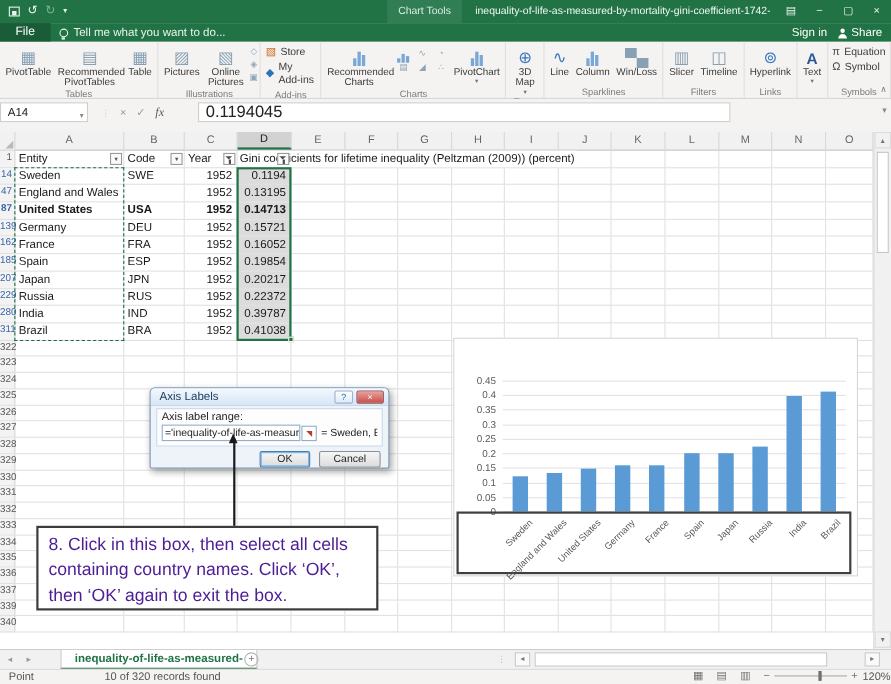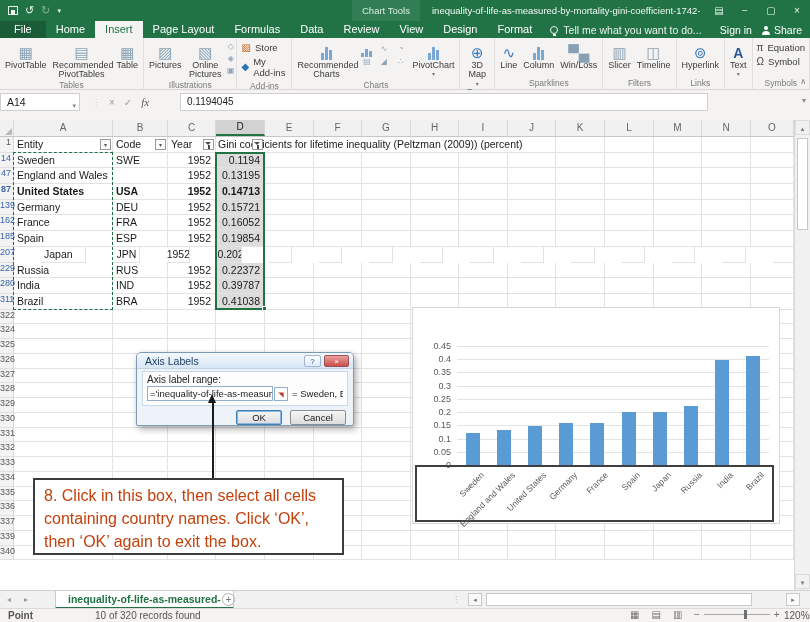--- a/index.html
+++ b/index.html
@@ -50,21 +50,21 @@
   .minicol span { font-size:8px; color:#8fa4b8; line-height:12px; text-align:center; }
   .barsicon { display:inline-flex; align-items:flex-end; gap:1px; height:15px; }
   .barsicon i { display:block; width:3px; background:#7ba7d7; }
   .collapse { position:absolute; right:4px; bottom:3px; font-size:8px; color:#777; }
   
   .fstrip { position:absolute; left:0; top:90px; width:810px; height:30px; background:#f4f3f1; }
   .namebox { position:absolute; left:0; top:3px; width:80px; height:18px; background:#fff; border:1px solid #d0cece; font-size:10.5px; color:#222; line-height:16px; padding-left:6px; }
   .namebox .dd { position:absolute; right:3px; top:4px; font-size:7px; color:#888; }
   .fbtns { position:absolute; left:84px; top:3px; height:18px; display:flex; align-items:center; gap:9px; padding-left:8px; font-size:10px; color:#9a9a9a; }
   .fx { font-family:"Liberation Serif","DejaVu Serif",serif; font-style:italic; font-size:11px; color:#5c5c5c; }
-  .fvalue { position:absolute; left:180px; top:3px; width:528px; height:18px; background:#fff; border:1px solid #d0cece; font-size:10px; color:#222; line-height:16px; padding-left:6px; }
+  .fvalue { position:absolute; left:180px; top:3px; width:484px; height:18px; background:#fff; border:1px solid #d0cece; font-size:15px; color:#222; line-height:16px; padding-left:6px; }
   .fchevron { position:absolute; right:4px; top:6px; font-size:8px; color:#888; }
   
   .sheet { position:absolute; left:0; top:120px; width:794px; height:470px; background:#fff; overflow:hidden; }
   .colheads { display:flex; height:17px; background:#f1f1f1; border-bottom:1px solid #c6c6c6; }
   .ch { border-right:1px solid #d8d8d8; font-size:10px; color:#666; text-align:center; line-height:16px; }
   .ch.corner { position:relative; background:#f1f1f1; }
   .ch.corner:after { content:""; position:absolute; right:1px; bottom:1px; border-left:7px solid transparent; border-bottom:7px solid #b9b9b9; }
   .ch.selcol { background:#d2d2d2; color:#1a1a1a; border-bottom:2px solid #217346; line-height:14px; }
   .row { display:flex; }
   .rn { width:14px; background:#f3f3f3; border-right:1px solid #d8d8d8; border-bottom:1px solid #e0e0e0; font-size:9px; color:#595959; text-align:right; padding-right:2px; }
@@ -107,32 +107,32 @@
   .dlg-inrow { display:flex; align-items:center; margin-top:1px; }
   .dlg-input { width:126px; height:15px; background:#fff; border:1px solid #93aecb; font-size:9.5px; color:#222; line-height:13px; padding-left:2px; white-space:nowrap; overflow:hidden; }
   .dlg-range { width:14px; height:14px; margin-left:1px; border:1px solid #93aecb; background:#fff; font-size:7px; color:#c0392b; text-align:center; line-height:13px; }
   .dlg-preview { flex:1; font-size:9.5px; color:#222; padding-left:4px; white-space:nowrap; overflow:hidden; }
   .dlg-btnrow { display:flex; justify-content:flex-end; gap:8px; padding:4px 7px 0; }
   .dlg-btn { width:56px; height:15px; border:1px solid #8e8e8e; border-radius:2px; background:linear-gradient(#f6f6f6,#dcdcdc); font-size:9.5px; color:#222; text-align:center; line-height:13px; }
   .dlg-btn.ok { width:46px; border-color:#3c7fb1; box-shadow:0 0 0 1px #86b7e4 inset; }
   
   .connector-line { position:absolute; left:212px; top:402px; width:1.5px; height:76px; background:#1a1a1a; z-index:30; }
   .connector-head { position:absolute; left:208px; top:394px; width:0; height:0; border-left:4.5px solid transparent; border-right:4.5px solid transparent; border-bottom:9px solid #1a1a1a; z-index:30; }
-  .callout { position:absolute; left:33px; top:478px; width:311px; height:77px; background:#fff; border:2.5px solid #3c3c3c; padding:4px 9px; font-size:16px; line-height:1.45; color:#c2410c; z-index:25; }
+  .callout { position:absolute; left:33px; top:478px; width:311px; height:77px; background:#fff; border:2.5px solid #3c3c3c; padding:4px 9px; font-size:16px; line-height:1.45; color:#4c1d95; z-index:25; }
   
   .tabstrip { position:absolute; left:0; top:590px; width:810px; height:18px; background:#f1f1f1; border-top:1px solid #cfcfcf; }
   .tnav { position:absolute; top:0; font-size:8px; color:#9a9a9a; line-height:18px; }
   .sheettab { position:absolute; left:55px; top:0; height:18px; background:#fff; border-left:1px solid #c9c9c9; border-right:1px solid #c9c9c9; border-bottom:2px solid #217346; padding:0 12px; font-size:10.5px; font-weight:bold; color:#217346; line-height:16px; }
   .newsheet { position:absolute; left:222px; top:2px; width:13px; height:13px; border:1px solid #b5b5b5; border-radius:50%; color:#777; font-size:10px; text-align:center; line-height:11px; }
   .tdots { position:absolute; left:452px; top:4px; color:#b5b5b5; font-size:8px; }
   .hscroll-arr { position:absolute; top:2px; width:14px; height:13px; background:#fafafa; border:1px solid #c9c9c9; text-align:center; font-size:7px; color:#777; line-height:12px; }
   .hthumb { position:absolute; left:486px; top:2px; width:266px; height:13px; background:#fff; border:1px solid #c9c9c9; }
   
   .statusbar { position:absolute; left:0; top:608px; width:810px; height:14px; background:#f4f3f1; border-top:1px solid #dcdad8; font-size:10px; color:#555; }
-  .sb-mode { position:absolute; left:8px; top:1px;font-weight:bold; }
+  .sb-mode { position:absolute; left:8px; top:1px; }
   .sb-records { position:absolute; left:95px; top:1px; }
   .viewicons { position:absolute; left:630px; top:0px; display:flex; gap:12px; font-size:10px; color:#707070; }
   .zoomctl { position:absolute; left:694px; top:0; display:flex; align-items:center; gap:4px; color:#707070; }
   .ztrack { width:66px; height:1.5px; background:#a9a9a9; position:relative; }
   .zthumb { position:absolute; left:40px; top:-3.5px; width:3px; height:9px; background:#707070; }
   .zval { position:absolute; left:784px; top:1px; color:#555; }
 </style>
 </head>
 <body>
 
@@ -150,31 +150,20 @@
     <div class="winbtns">
       <span>▤</span>
       <span>−</span>
       <span>▢</span>
       <span>×</span>
     </div>
   </div>
 
   <div class="tabrow">
     <span class="rtab file">File</span>
-    <span id="tabs-holder" style="display:flex">
-        <span class="rtab">Home</span>
-        <span class="rtab active">Insert</span>
-        <span class="rtab">Page Layout</span>
-        <span class="rtab">Formulas</span>
-        <span class="rtab">Data</span>
-        <span class="rtab">Review</span>
-        <span class="rtab">View</span>
-        <span class="rtab">Design</span>
-        <span class="rtab">Format</span>
-      </span>
     <span class="tellme">
       <span class="bulb"></span>
       <span>Tell me what you want to do...</span>
     </span>
     <span class="right">
       <span>Sign in</span>
       <span style="display:flex;align-items:center;gap:4px">
         <span class="person"></span>
         <span>Share</span>
       </span>
@@ -510,21 +499,21 @@
           <div class="cell" style="width: 49px;"></div>
           <div class="cell" style="width: 48px;"></div>
           <div class="cell" style="width: 49px;"></div>
           <div class="cell" style="width: 48px;"></div>
           <div class="cell" style="width: 49px;"></div>
           <div class="cell" style="width: 49px;"></div>
           <div class="cell" style="width: 48px;"></div>
           <div class="cell" style="width: 49px;"></div>
           <div class="cell" style="width: 43px;"></div>
         </div>
-        <div class="row" style="height: 15.7px; gap: 27px;">
+        <div class="row" style="height: 15.7px;">
           <div class="rn blue">207</div>
           <div class="cell" style="width: 99px;">Japan</div>
           <div class="cell" style="width: 55px;">JPN</div>
           <div class="cell right" style="width: 48px;">1952</div>
           <div class="cell right dsel" style="width: 49px;">0.20217</div>
           <div class="cell" style="width: 49px;"></div>
           <div class="cell" style="width: 48px;"></div>
           <div class="cell" style="width: 49px;"></div>
           <div class="cell" style="width: 48px;"></div>
           <div class="cell" style="width: 49px;"></div>
@@ -584,20 +573,38 @@
           <div class="cell" style="width: 49px;"></div>
           <div class="cell" style="width: 48px;"></div>
           <div class="cell" style="width: 49px;"></div>
           <div class="cell" style="width: 49px;"></div>
           <div class="cell" style="width: 48px;"></div>
           <div class="cell" style="width: 49px;"></div>
           <div class="cell" style="width: 43px;"></div>
         </div>
         <div class="row" style="height: 14.75px;">
           <div class="rn">322</div>
+          <div class="cell" style="width: 99px;"></div>
+          <div class="cell" style="width: 55px;"></div>
+          <div class="cell" style="width: 48px;"></div>
+          <div class="cell" style="width: 49px;"></div>
+          <div class="cell" style="width: 49px;"></div>
+          <div class="cell" style="width: 48px;"></div>
+          <div class="cell" style="width: 49px;"></div>
+          <div class="cell" style="width: 48px;"></div>
+          <div class="cell" style="width: 49px;"></div>
+          <div class="cell" style="width: 48px;"></div>
+          <div class="cell" style="width: 49px;"></div>
+          <div class="cell" style="width: 49px;"></div>
+          <div class="cell" style="width: 48px;"></div>
+          <div class="cell" style="width: 49px;"></div>
+          <div class="cell" style="width: 43px;"></div>
+        </div>
+        <div class="row" style="height: 14.75px;">
+          <div class="rn">323</div>
           <div class="cell" style="width: 99px;"></div>
           <div class="cell" style="width: 55px;"></div>
           <div class="cell" style="width: 48px;"></div>
           <div class="cell" style="width: 49px;"></div>
           <div class="cell" style="width: 49px;"></div>
           <div class="cell" style="width: 48px;"></div>
           <div class="cell" style="width: 49px;"></div>
           <div class="cell" style="width: 48px;"></div>
           <div class="cell" style="width: 49px;"></div>
           <div class="cell" style="width: 48px;"></div>

